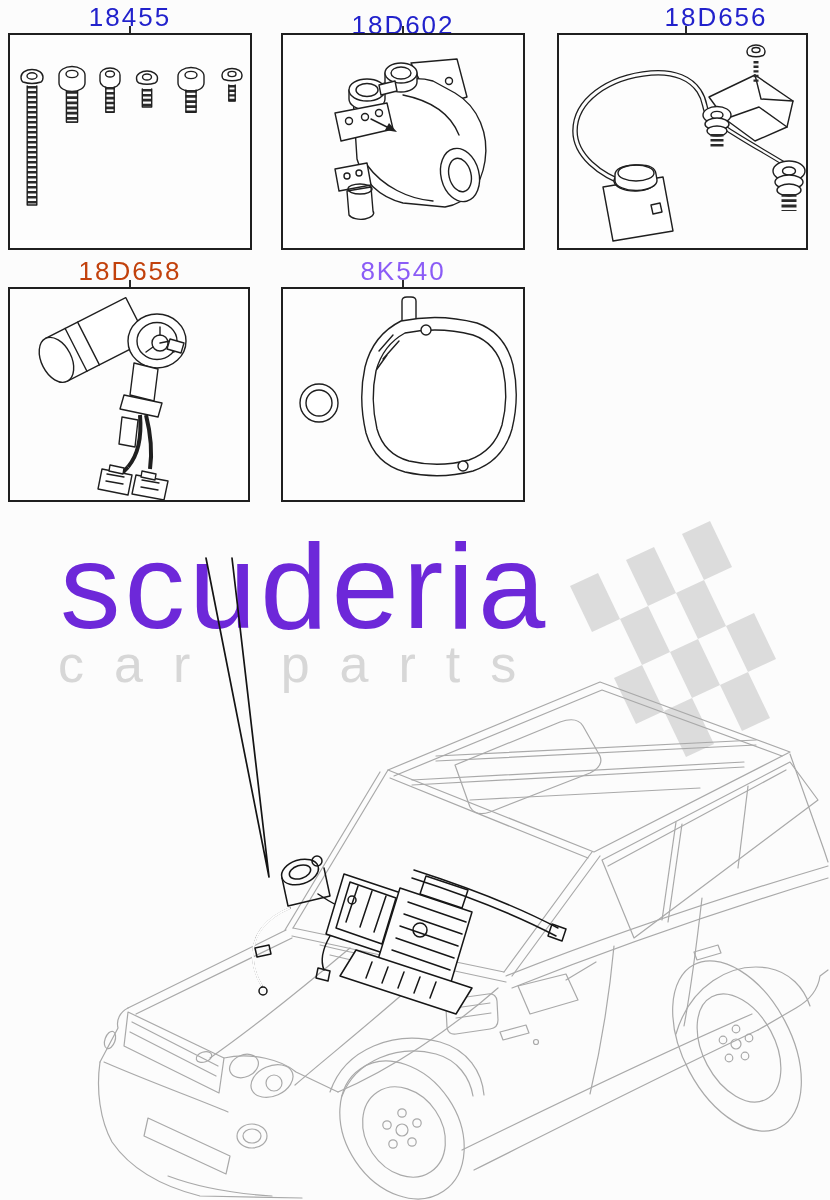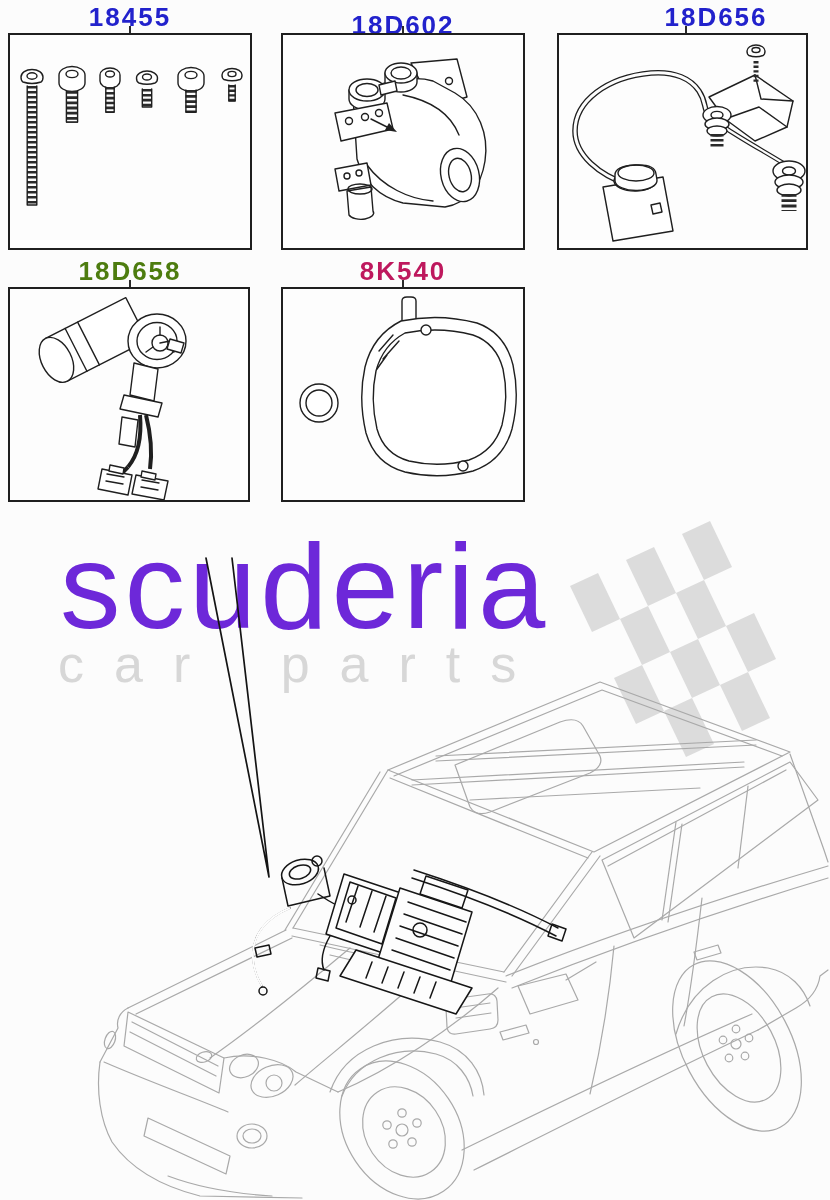--- a/index.html
+++ b/index.html
@@ -13,21 +13,21 @@
     letter-spacing:30px;word-spacing:16px;font-weight:400;z-index:1;white-space:nowrap;}
 
   
   .art{position:absolute;left:0;top:500px;z-index:2;}
 
   
   .panel{position:absolute;border:2px solid #1f1f1f;background:rgba(253,253,253,0.92);
     box-sizing:border-box;z-index:3;}
   .panel svg{display:block;}
   .part-label{position:absolute;transform:translateX(-50%);font-size:26px;line-height:1;
-    letter-spacing:2px;z-index:3;white-space:nowrap;font-weight:bold;}
+    letter-spacing:2px;z-index:3;white-space:nowrap;}
   .tick{position:absolute;width:2px;height:8px;background:#2a2a2a;z-index:3;}
 
   .ink{stroke:#1f1f1f;stroke-width:1.4;fill:none;stroke-linecap:round;stroke-linejoin:round;}
   .inkf{stroke:#1f1f1f;stroke-width:1.4;fill:#ffffff;stroke-linecap:round;stroke-linejoin:round;}
   .car{stroke:#a9a9a9;stroke-width:1.2;fill:none;stroke-linecap:round;stroke-linejoin:round;}
   .asm{stroke:#161616;stroke-width:1.5;fill:none;stroke-linecap:round;stroke-linejoin:round;}
   .asmf{stroke:#161616;stroke-width:1.5;fill:#fdfdfd;stroke-linecap:round;stroke-linejoin:round;}
 </style>
 </head>
 <body>
@@ -169,24 +169,24 @@
 
   <div class="part-label" style="left:130px;top:4px;color:#2222cc;">18455</div>
   <div class="tick" style="left:129px;top:26px;"></div>
 
   <div class="part-label" style="left:403px;top:12px;color:#2222cc;">18D602</div>
   <div class="tick" style="left:402px;top:26px;"></div>
 
   <div class="part-label" style="left:716px;top:4px;color:#2222cc;">18D656</div>
   <div class="tick" style="left:685px;top:26px;"></div>
 
-  <div class="part-label" style="left:130px;top:258px;color:#4d7c0f;">18D658</div>
+  <div class="part-label" style="left:130px;top:258px;color:#c2410c;">18D658</div>
   <div class="tick" style="left:129px;top:280px;"></div>
 
-  <div class="part-label" style="left:403px;top:258px;color:#be185d;">8K540</div>
+  <div class="part-label" style="left:403px;top:258px;color:#8b5cf6;">8K540</div>
   <div class="tick" style="left:402px;top:280px;"></div>
 
   <div class="panel" style="left:8px;top:33px;width:244px;height:217px;">
     <svg width="240" height="213" viewBox="0 0 240 213">
       <g>
         <path class="inkf" d="M11,42 a11,7.5 0 1 1 22,0 q0,4 -2,5 q-9,3 -18,0 q-2,-1 -2,-5 Z"></path>
         <ellipse class="ink" cx="22" cy="41" rx="5" ry="3.2"></ellipse>
         <line x1="22" y1="51" x2="22" y2="171" stroke="#2a2a2a" stroke-width="10" stroke-dasharray="2.6 2.4"></line>
         <path class="ink" d="M17.2,51 L17.2,170 M26.8,51 L26.8,170 M17.2,170 L26.8,170"></path>
       </g>

